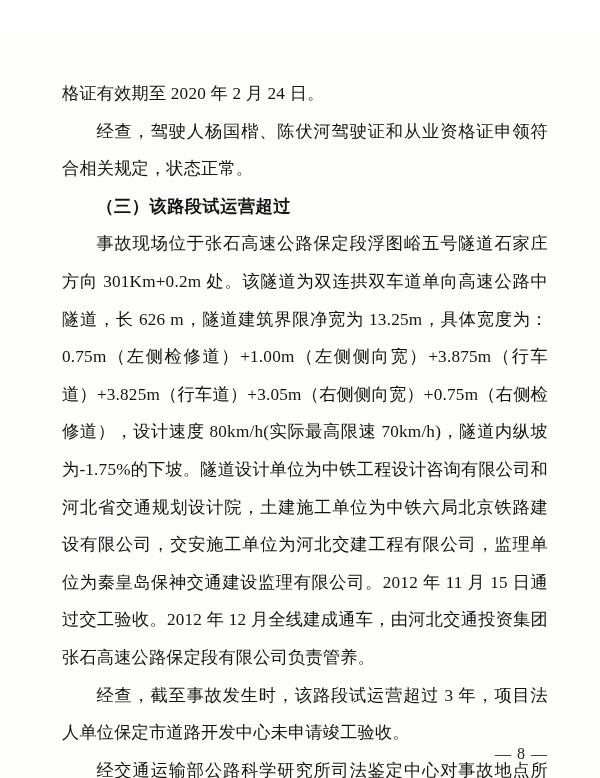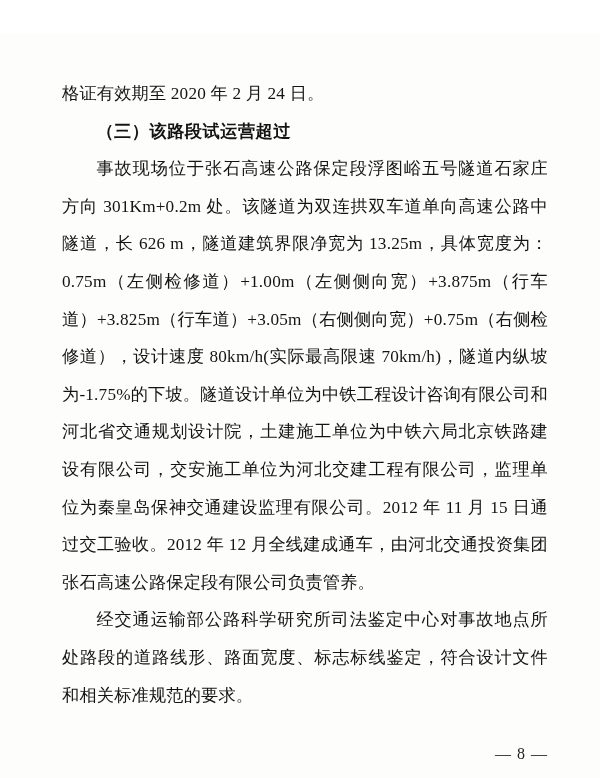--- a/index.html
+++ b/index.html
@@ -53,21 +53,23 @@
     letter-spacing: 1px;
   }
 </style>
 </head>
 <body>
 
 <div class="page">
 
   <div class="body-text">
     <p>格证有效期至 2020 年 2 月 24 日。</p>
+    <p class="indent">经查，驾驶人杨国楷、陈伏河驾驶证和从业资格证申领符合相关规定，状态正常。</p>
     <p class="heading">（三）该路段试运营超过</p>
     <p class="indent">事故现场位于张石高速公路保定段浮图峪五号隧道石家庄方向 301Km+0.2m 处。该隧道为双连拱双车道单向高速公路中隧道，长 626 m，隧道建筑界限净宽为 13.25m，具体宽度为：0.75m（左侧检修道）+1.00m（左侧侧向宽）+3.875m（行车道）+3.825m（行车道）+3.05m（右侧侧向宽）+0.75m（右侧检修道），设计速度 80km/h(实际最高限速 70km/h)，隧道内纵坡为-1.75%的下坡。隧道设计单位为中铁工程设计咨询有限公司和河北省交通规划设计院，土建施工单位为中铁六局北京铁路建设有限公司，交安施工单位为河北交建工程有限公司，监理单位为秦皇岛保神交通建设监理有限公司。2012 年 11 月 15 日通过交工验收。2012 年 12 月全线建成通车，由河北交通投资集团张石高速公路保定段有限公司负责管养。</p>
+    <p class="indent">经查，截至事故发生时，该路段试运营超过 3 年，项目法人单位保定市道路开发中心未申请竣工验收。</p>
     <p class="indent">经交通运输部公路科学研究所司法鉴定中心对事故地点所处路段的道路线形、路面宽度、标志标线鉴定，符合设计文件和相关标准规范的要求。</p>
 
   </div>
 
   <div class="page-number">— 8 —</div>
 
 </div>
 
 </body></html>

